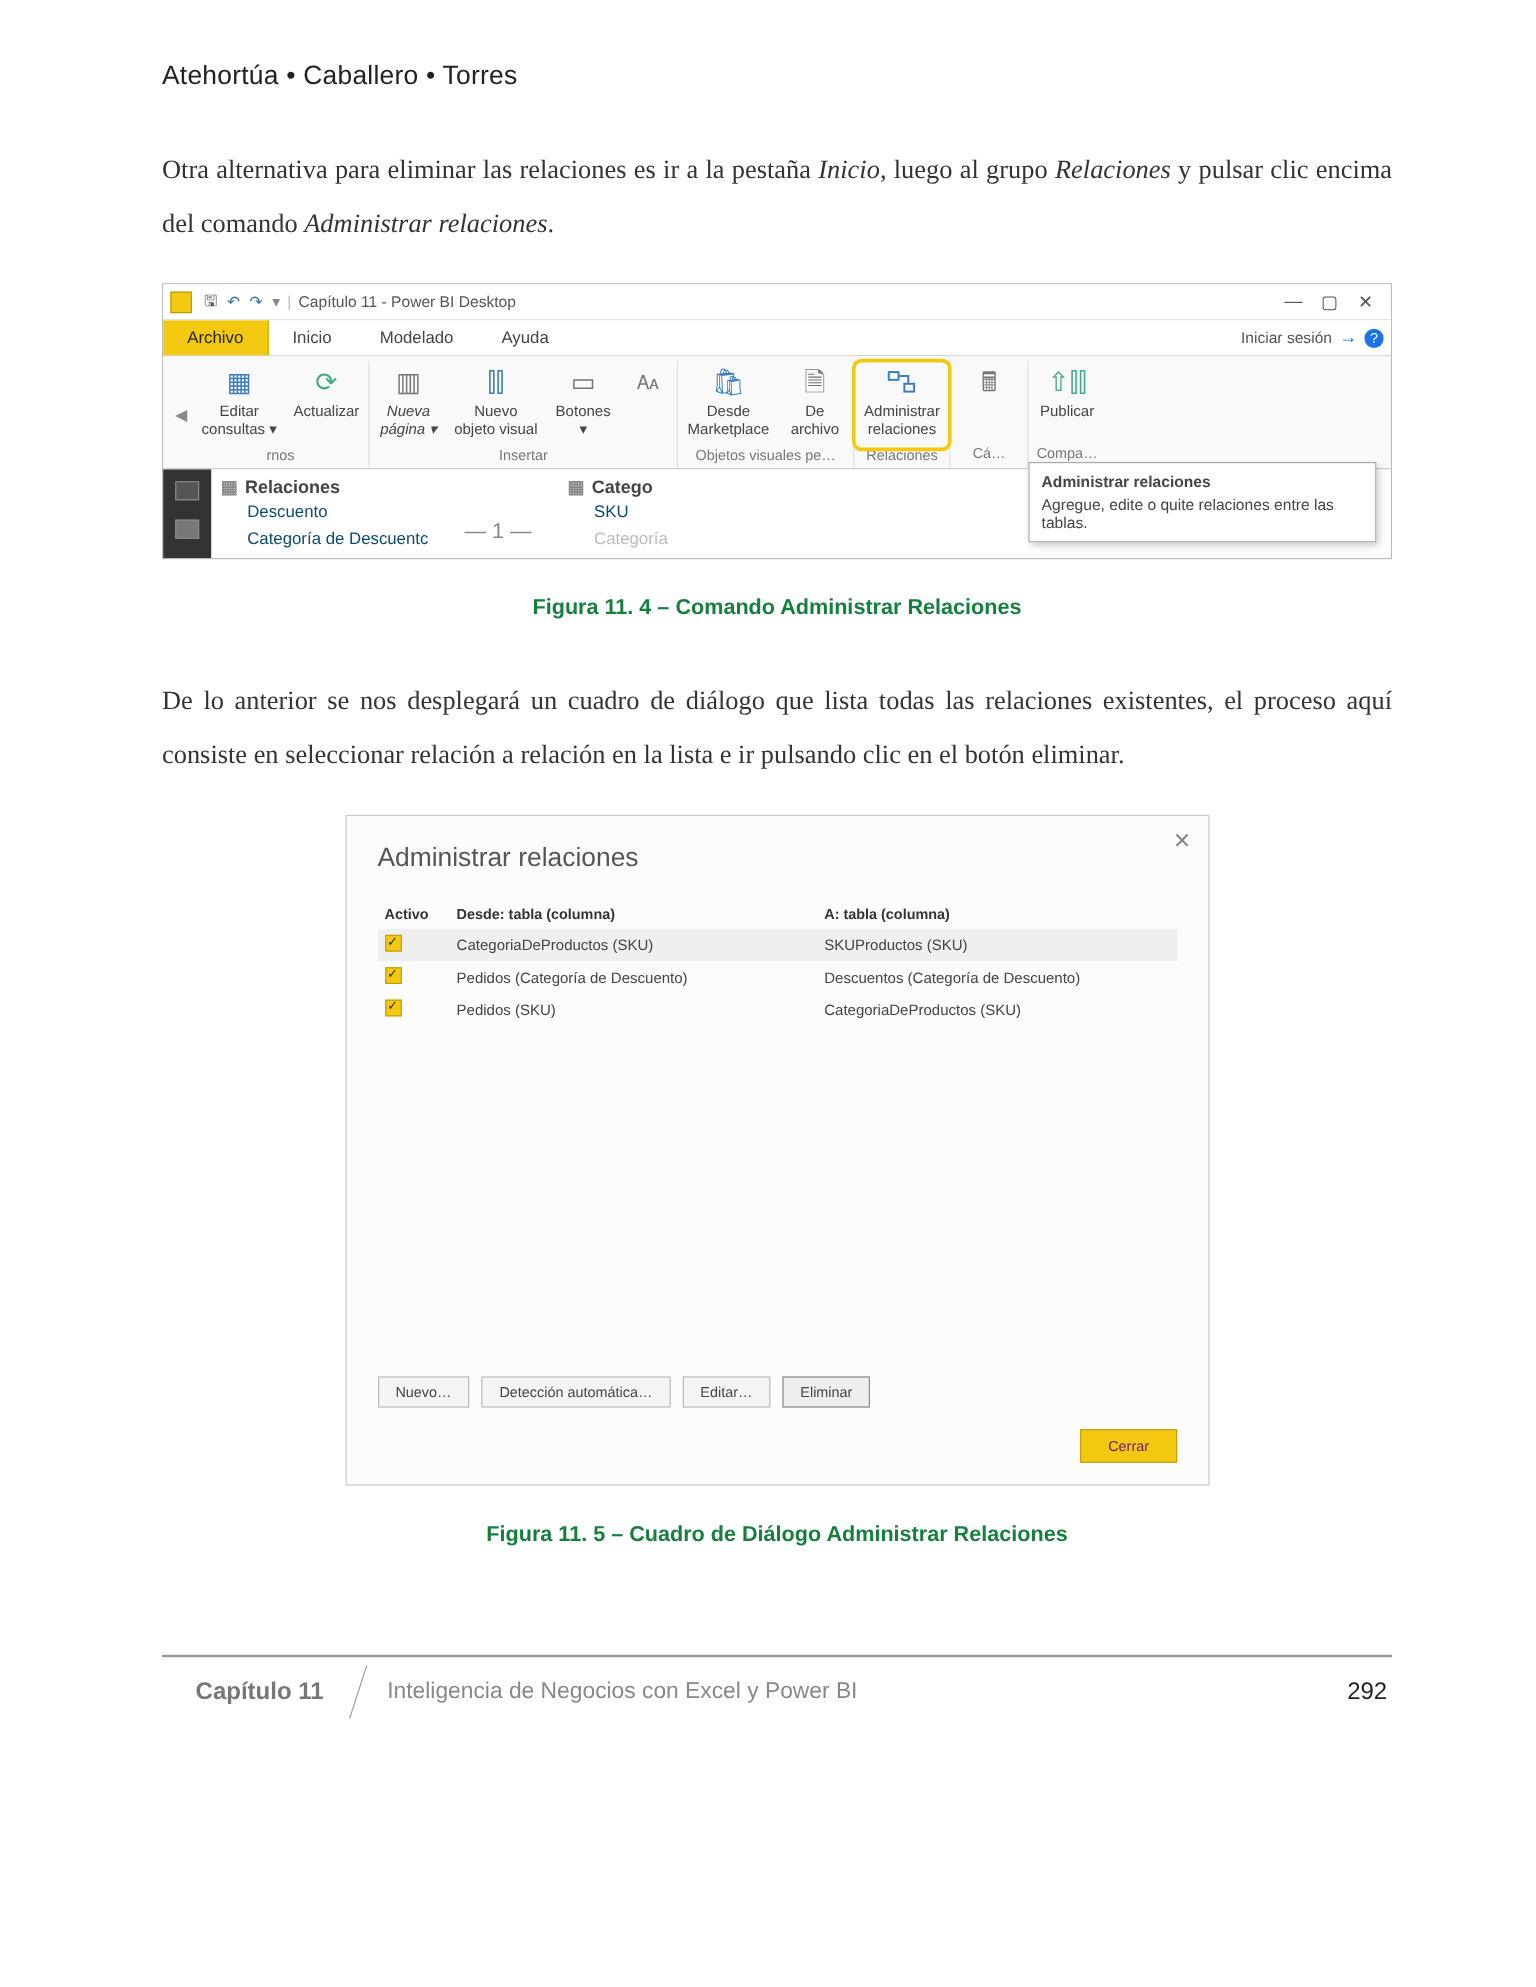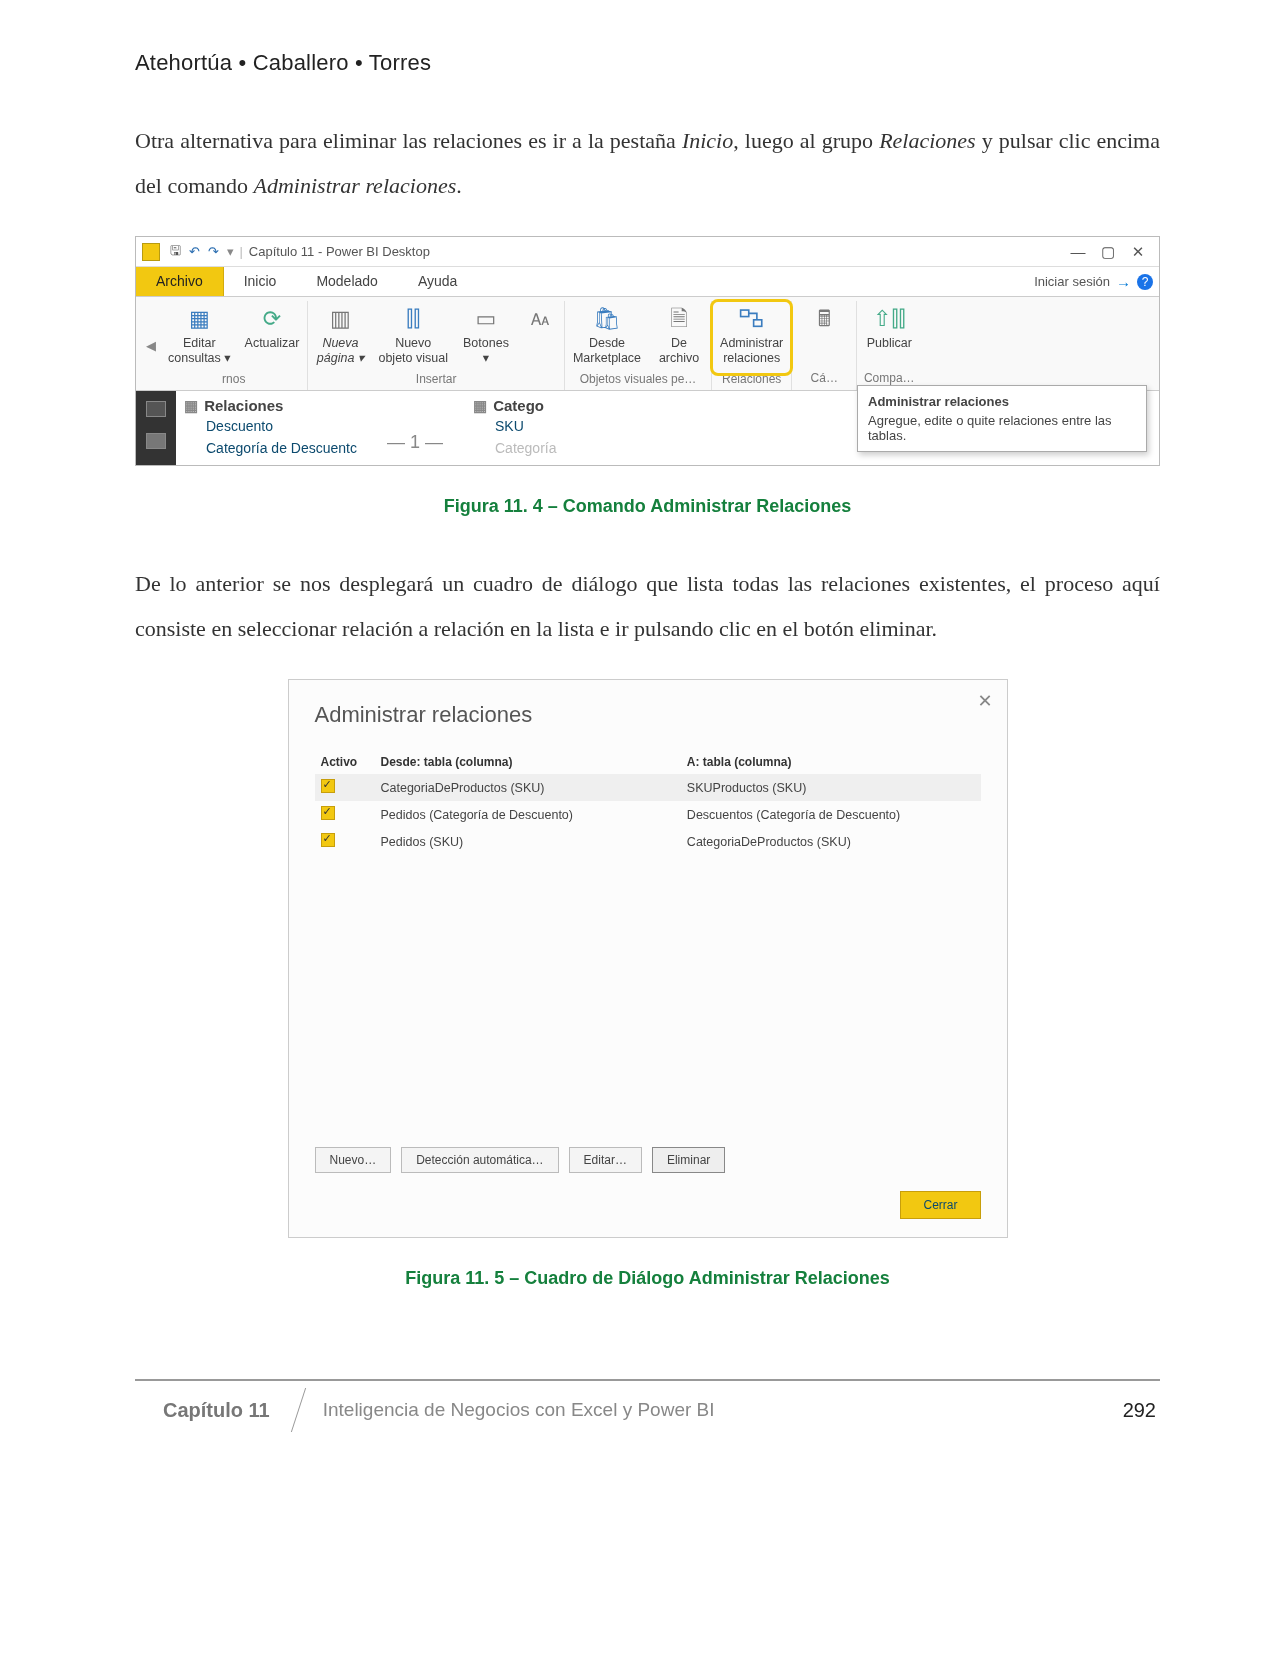--- a/index.html
+++ b/index.html
@@ -49,21 +49,21 @@
   .rel-table th{ text-align:left; font-weight:bold; padding:5px 6px; font-size:12px; color:#333;}
   .rel-table td{ padding:5px 6px; vertical-align:middle;}
   .rel-table tbody tr.srow{ background:#efefef;}
   .chk{ display:inline-block; width:14px; height:14px; background:#f2c811; border:1px solid #c79e0b; position:relative;}
   .chk::after{ content:"✓"; position:absolute; font-size:11px; left:1px; top:-2px; color:#333;}
   .dlg-spacer{ height:260px; }
   .dlg-btnrow{ display:flex; gap:10px; margin-top:4px;align-items:flex-end;}
   .dlg-btn{ border:1px solid #bbb; background:#f4f4f4; font-size:12px; color:#444; padding:5px 14px; cursor:pointer;}
   .dlg-btn.selected{ border:1px solid #888; background:#eee;margin-top:28px;}
   .dlg-footer{ text-align:right; margin-top:18px;}
-  .dlg-btn.primary{ background:#f2c811; border:1px solid #c79e0b; color:#0c4a6e; padding:6px 22px;}
+  .dlg-btn.primary{ background:#f2c811; border:1px solid #c79e0b; color:#701a75; padding:6px 22px;}
   
   .page-footer{ margin-top:90px; border-top:2px solid #999; display:flex; align-items:center; height:60px; font-family:Arial,sans-serif;}
   .pf-chap{ font-weight:bold; font-size:20px; color:#777; padding:0 28px; position:relative;}
   .pf-sep{ width:1px; height:44px; background:#999; transform:skewX(-18deg); margin-right:24px;}
   .pf-title{ font-size:19px; color:#888; flex:1;}
   .pf-num{ font-size:20px; color:#222; padding-right:4px;}
   svg.icon{ width:26px; height:24px; }
 </style>
 </head>
 <body>

